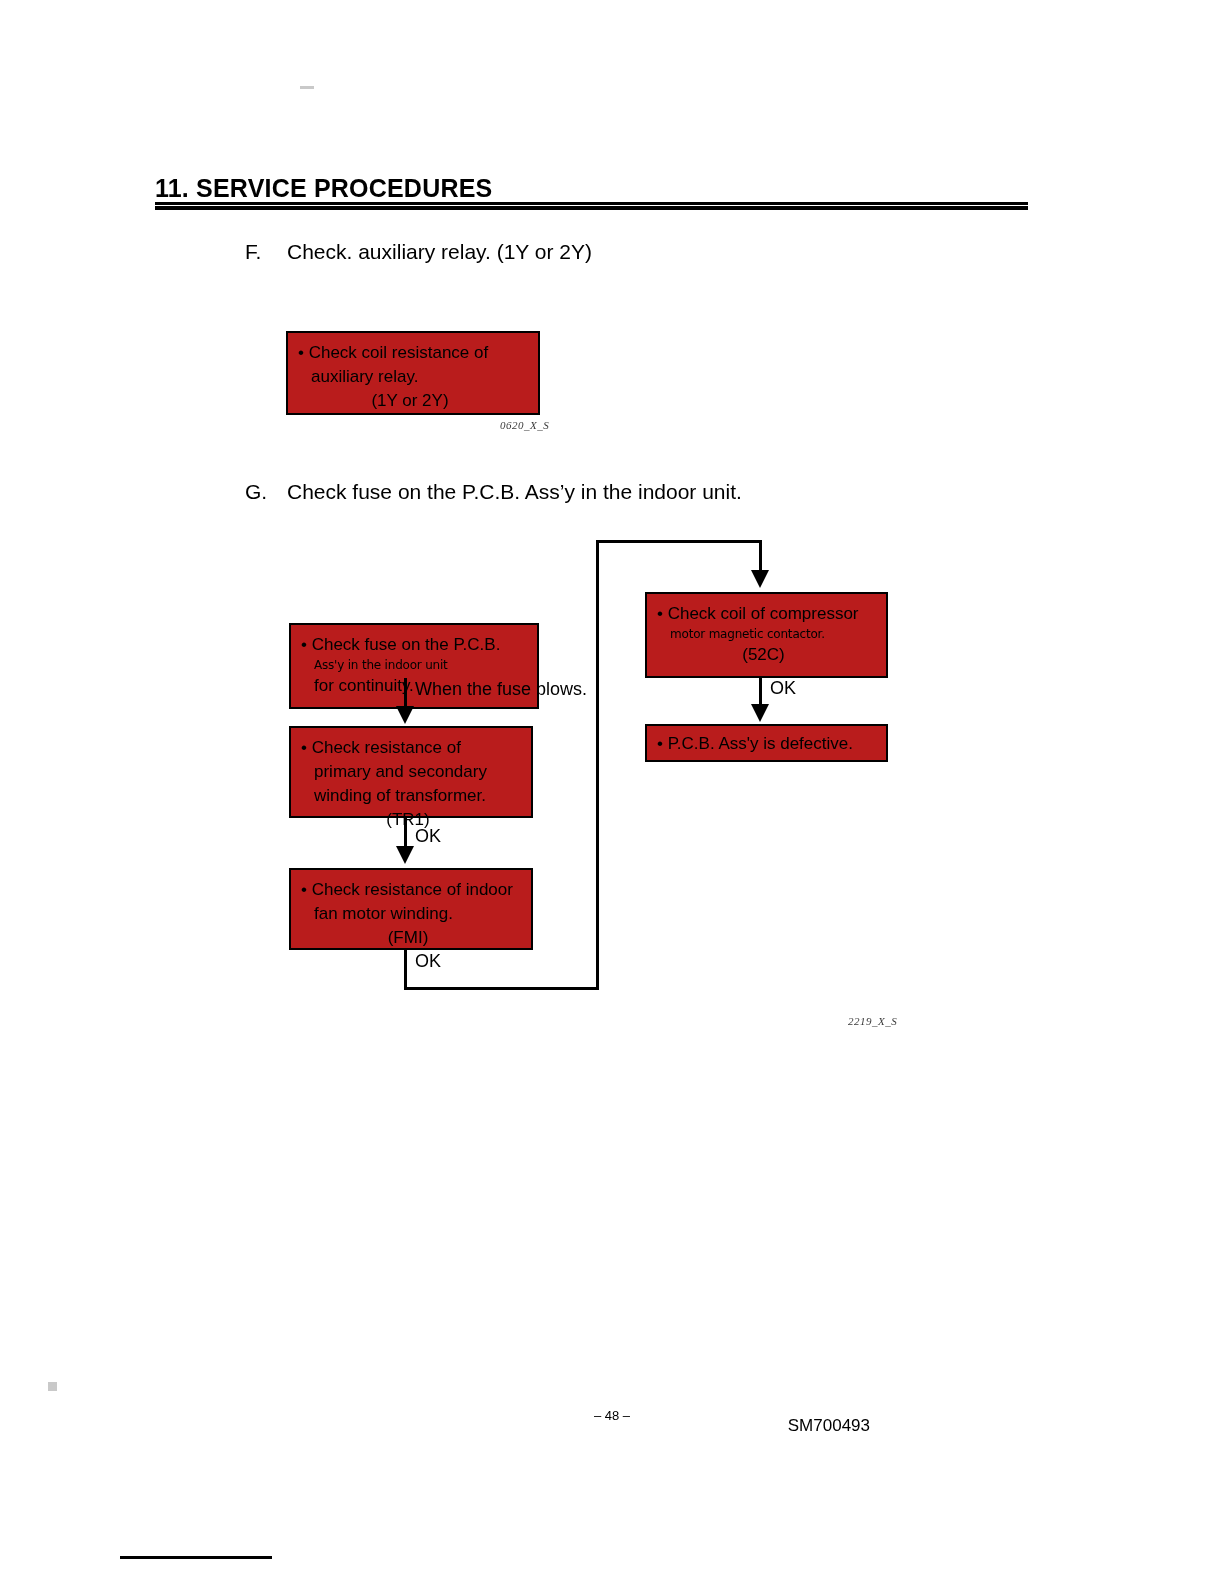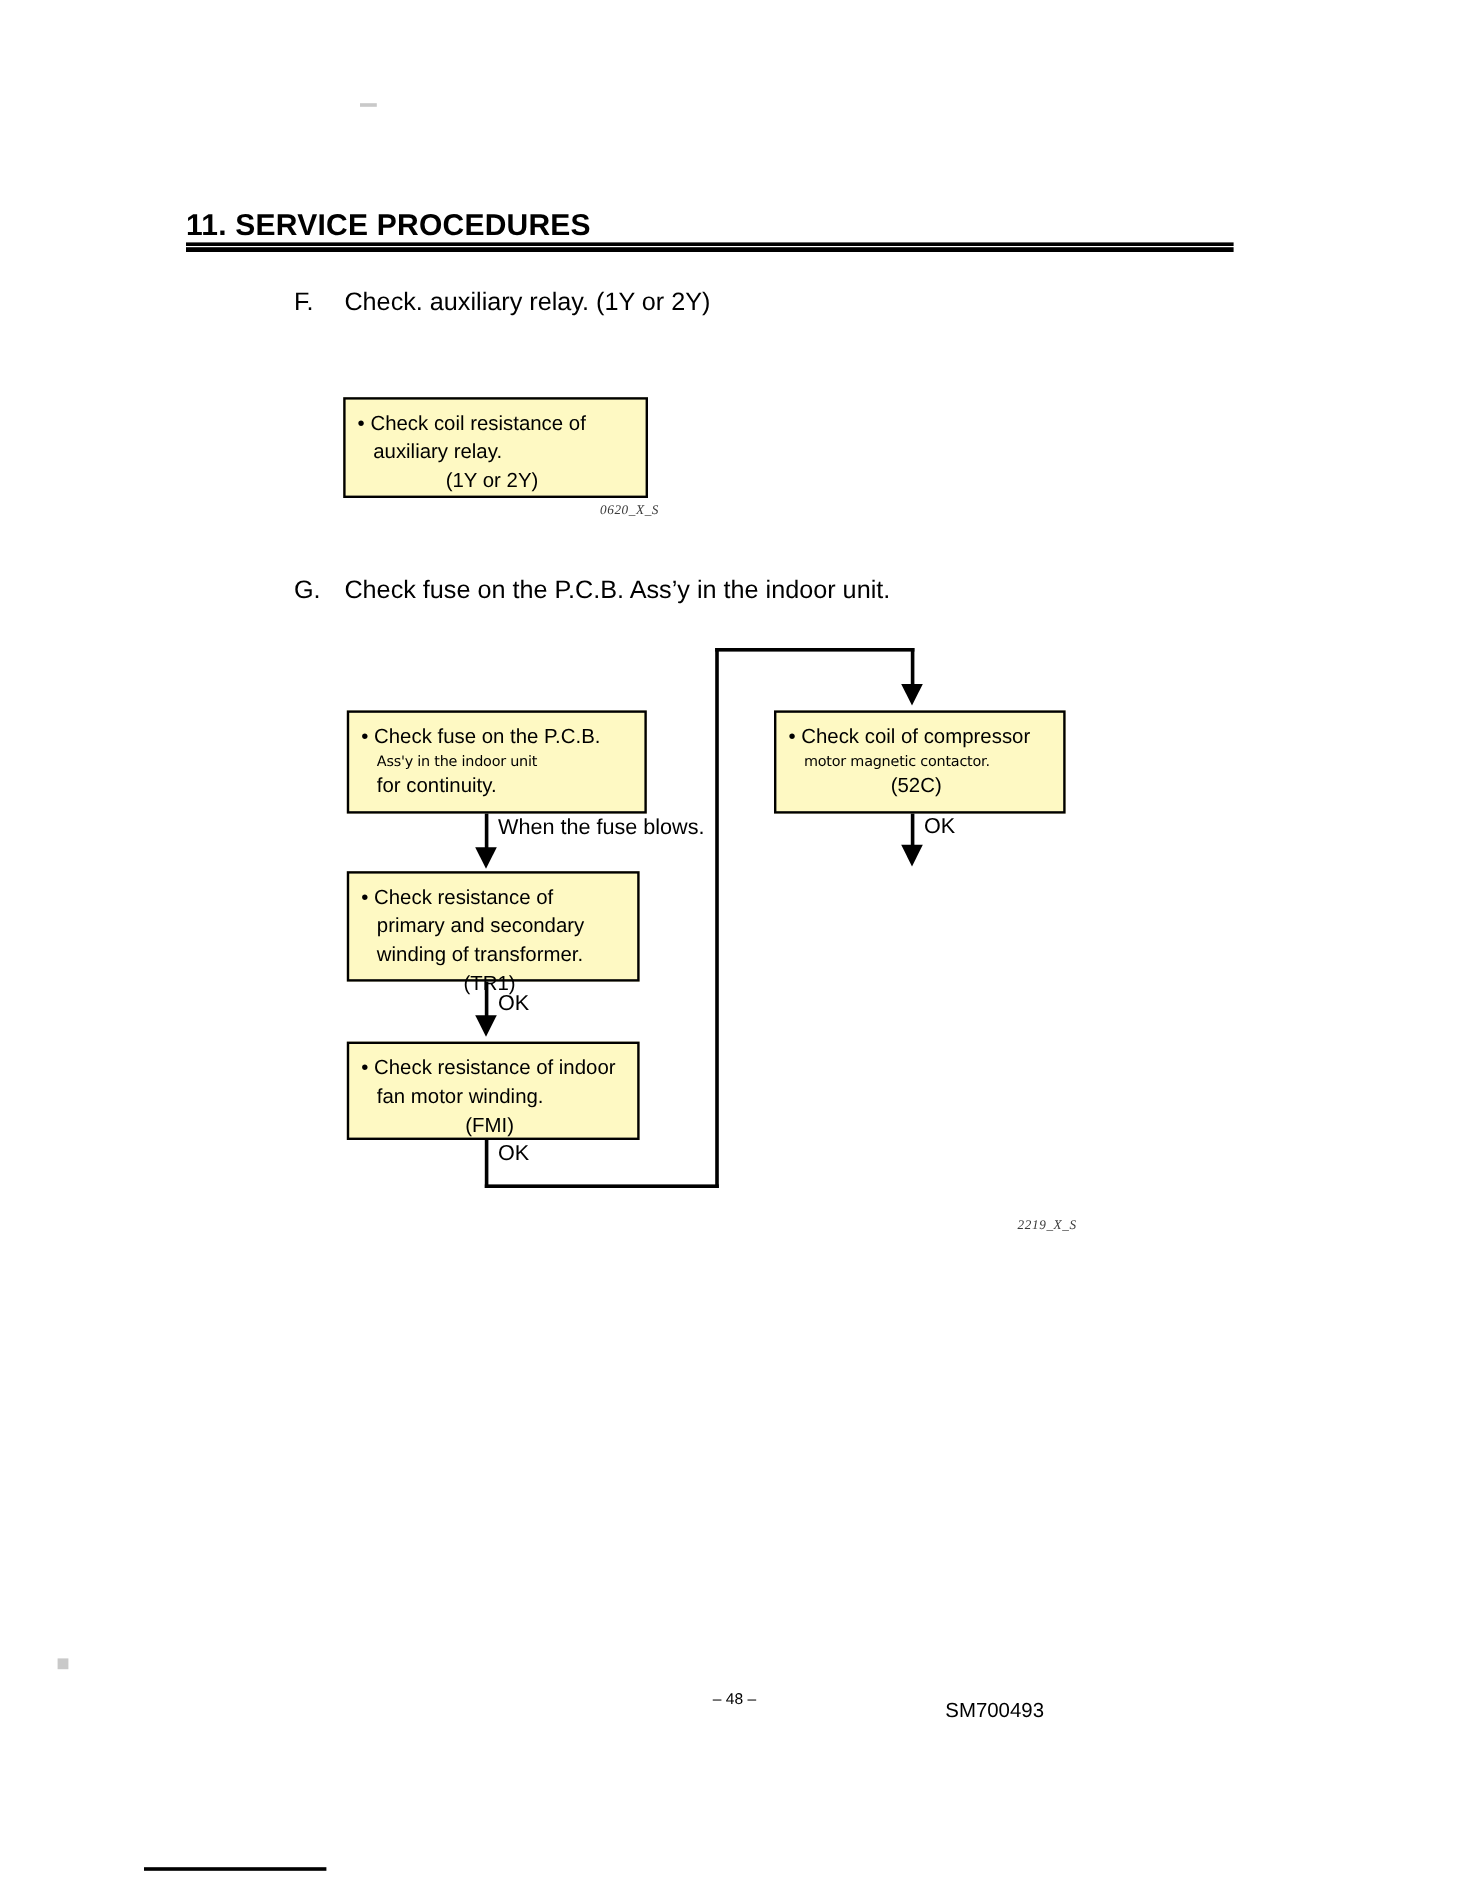--- a/index.html
+++ b/index.html
@@ -57,21 +57,21 @@
     display: inline-block;
     width: 42px;
   }
   #section-f-head { left: 245px; top: 240px; }
   #section-g-head { left: 245px; top: 480px; }
 
   
   .flowbox {
     position: absolute;
     border: 2px solid #000;
-    background: #fef9c3;
+    background: #b91c1c;
     box-sizing: border-box;
     font-size: 17px;
     line-height: 1.42;
     padding: 8px 10px 8px 10px;
   }
   .flowbox .ln {
     display: block;
     white-space: pre;
   }
   .flowbox .ln.indent { padding-left: 13px; }
@@ -158,21 +158,21 @@
     <span class="ln">• Check coil resistance of</span>
     <span class="ln indent">auxiliary relay.</span>
     <span class="ln right">(1Y or 2Y)</span>
   </div>
   <div class="fig-caption" style="left:500px; top:419px;">0620_X_S</div>
 
   <div class="section-head" id="section-g-head">
     <span class="sec-letter">G.</span><span>Check fuse on the P.C.B. Ass’y in the indoor unit.</span>
   </div>
 
-  <div class="flowbox" style="left:289px; top:592px; width:250px; height:86px;">
+  <div class="flowbox" style="left:289px; top:623px; width:250px; height:86px;">
     <span class="ln">• Check fuse on the P.C.B.</span>
     <span class="ln indent cond">Ass'y in the indoor unit</span>
     <span class="ln indent">for continuity.</span>
   </div>
 
   <div class="flowbox" style="left:289px; top:726px; width:244px; height:92px;">
     <span class="ln">• Check resistance of</span>
     <span class="ln indent">primary and secondary</span>
     <span class="ln indent">winding of transformer.</span>
     <span class="ln right">(TR1)</span>
@@ -183,20 +183,23 @@
     <span class="ln indent">fan motor winding.</span>
     <span class="ln right">(FMI)</span>
   </div>
 
   <div class="flowbox" style="left:645px; top:592px; width:243px; height:86px;">
     <span class="ln">• Check coil of compressor</span>
     <span class="ln indent cond">motor magnetic contactor.</span>
     <span class="ln right">(52C)</span>
   </div>
 
+  <div class="flowbox" style="left:645px; top:724px; width:243px; height:38px; padding-top:6px;">
+    <span class="ln">• P.C.B. Ass'y is defective.</span>
+  </div>
 
   <div class="vline" style="left:404px; top:678px; height:30px;"></div>
   <div class="arrowhead" style="left:396px; top:706px;"></div>
   <div class="edge-label" style="left:415px; top:679px;">When the fuse blows.</div>
 
   <div class="vline" style="left:404px; top:818px; height:30px;"></div>
   <div class="arrowhead" style="left:396px; top:846px;"></div>
   <div class="edge-label" style="left:415px; top:826px;">OK</div>
 
   <div class="vline" style="left:404px; top:950px; height:40px;"></div>

